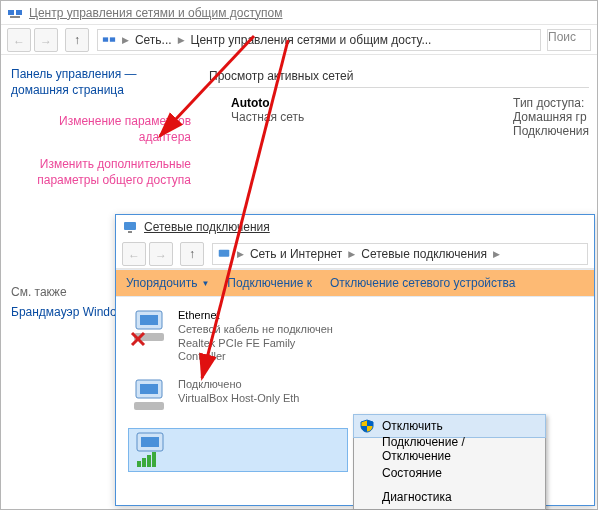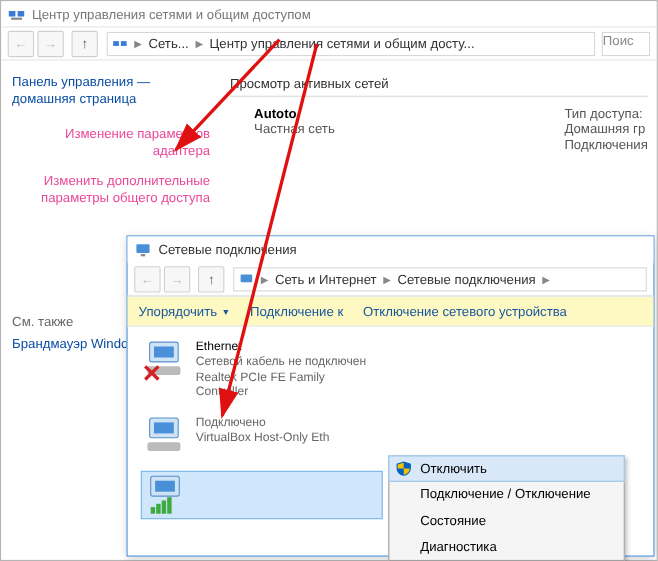--- a/index.html
+++ b/index.html
@@ -1,20 +1,20 @@
 <!DOCTYPE html>
 <html><head>
 <meta charset="utf-8">
 <style>
   * { box-sizing: border-box; margin: 0; padding: 0; font-family: "Segoe UI", Tahoma, sans-serif; }
   body { width: 598px; height: 510px; background: #fff; position: relative; overflow: hidden; }
 
   
   .win1 { position: absolute; left: 0; top: 0; width: 598px; height: 510px; border: 1px solid #b5b5b5; background: #fff; }
-  .titlebar { height: 24px; display: flex; align-items: center; padding: 0 6px; font-size: 12px; color: #777; border-bottom: 1px solid #e5e5e5; }
+  .titlebar { height: 24px; display: flex; align-items: center; padding: 0 6px; font-size: 12px; color: #777; border-bottom: 1px solid #e5e5e5; text-decoration: underline; }
   .titlebar .ico { width: 16px; height: 16px; margin-right: 6px; }
 
   .navbar { height: 30px; display: flex; align-items: center; padding: 0 6px; font-size: 12px; color: #333; border-bottom: 1px solid #e5e5e5; }
   .nav-btn { width: 24px; height: 24px; border: 1px solid #d0d0d0; border-radius: 2px; margin-right: 3px; background: #f7f7f7; display:flex; align-items:center; justify-content:center; color:#555;}
   .nav-btn.disabled { color: #bbb; }
   .nav-up { margin-left: 4px; margin-right: 8px; }
   .breadcrumb { display: flex; align-items: center; gap: 6px; flex: 1; height: 22px; border: 1px solid #d8d8d8; padding: 0 4px; }
   .bc-sep { color: #888; font-size: 9px; }
   .bc-item { white-space: nowrap; }
   .search { margin-left: 6px; width: 44px; height: 22px; border: 1px solid #d8d8d8; padding: 0 0; color:#888; font-size:12px; overflow:hidden;}
@@ -32,34 +32,34 @@
   .section-rule { border: none; border-top: 1px solid #d8d8d8; margin-bottom: 8px; }
   .net-row { display: flex; justify-content: space-between; padding-left: 22px; }
   .net-left .net-name { font-weight: 600; }
   .net-left .net-kind { color: #555; }
   .net-right { text-align: left; color: #555; }
   .net-right div { white-space: nowrap; }
 
   
   .win2 { position: absolute; left: 115px; top: 214px; width: 480px; height: 292px; border: 1px solid #4a90d9; background: #fff; box-shadow: 0 2px 8px rgba(0,0,0,.2); }
   .win2 .titlebar { background: #fff; color: #333; border-bottom: none; }
-  .toolbar2 { height: 28px; display: flex; align-items: center; gap: 18px; padding: 0 10px; font-size: 12px; color: #17569f; background: #fef9c3; border-top: 1px solid #e3e9f0; border-bottom: 1px solid #e3e9f0;}
+  .toolbar2 { height: 28px; display: flex; align-items: center; gap: 18px; padding: 0 10px; font-size: 12px; color: #17569f; background: #fdba74; border-top: 1px solid #e3e9f0; border-bottom: 1px solid #e3e9f0;}
   .toolbar2 .tb-item { display: flex; align-items: center; gap: 4px; cursor: pointer; }
   .chev { font-size: 8px; color:#17569f;}
 
   .conn-area { padding: 10px 12px; display: flex; flex-wrap: wrap; gap: 10px 22px; font-size: 11px; }
   .conn-item { display: flex; width: 220px; align-items: flex-start; gap: 6px; padding: 2px; }
   .conn-item.selected { background: #cfe6fb; border: 1px solid #7bb6ec; }
   .conn-icon { width: 42px; height: 38px; flex: none; position: relative; }
   .conn-text { line-height: 1.25; color: #333; }
   .conn-text .l1 { color: #000; }
   .conn-text .l2, .conn-text .l3 { color: #666; }
 
   
-  .ctx { position: absolute; left: 353px; top: 414px; width: 215px; background: #f5f5f5; border: 1px solid #a0a0a0; box-shadow: 2px 2px 4px rgba(0,0,0,.25); font-size: 12px; }
+  .ctx { position: absolute; left: 353px; top: 414px; width: 193px; background: #f5f5f5; border: 1px solid #a0a0a0; box-shadow: 2px 2px 4px rgba(0,0,0,.25); font-size: 12px; }
   .ctx-item { height: 24px; padding: 0 10px 0 28px; display: flex; align-items: center; position: relative; }
   .ctx-item.highlight { background: #d8e8f8; border: 1px solid #9cc2e6; margin: -1px; }
   .ctx-shield { position: absolute; left: 6px; top: 4px; width: 14px; height: 14px; }
 
   
   .arrow { position: absolute; pointer-events: none; }
 
   
   svg { display: block; }
 </style>

